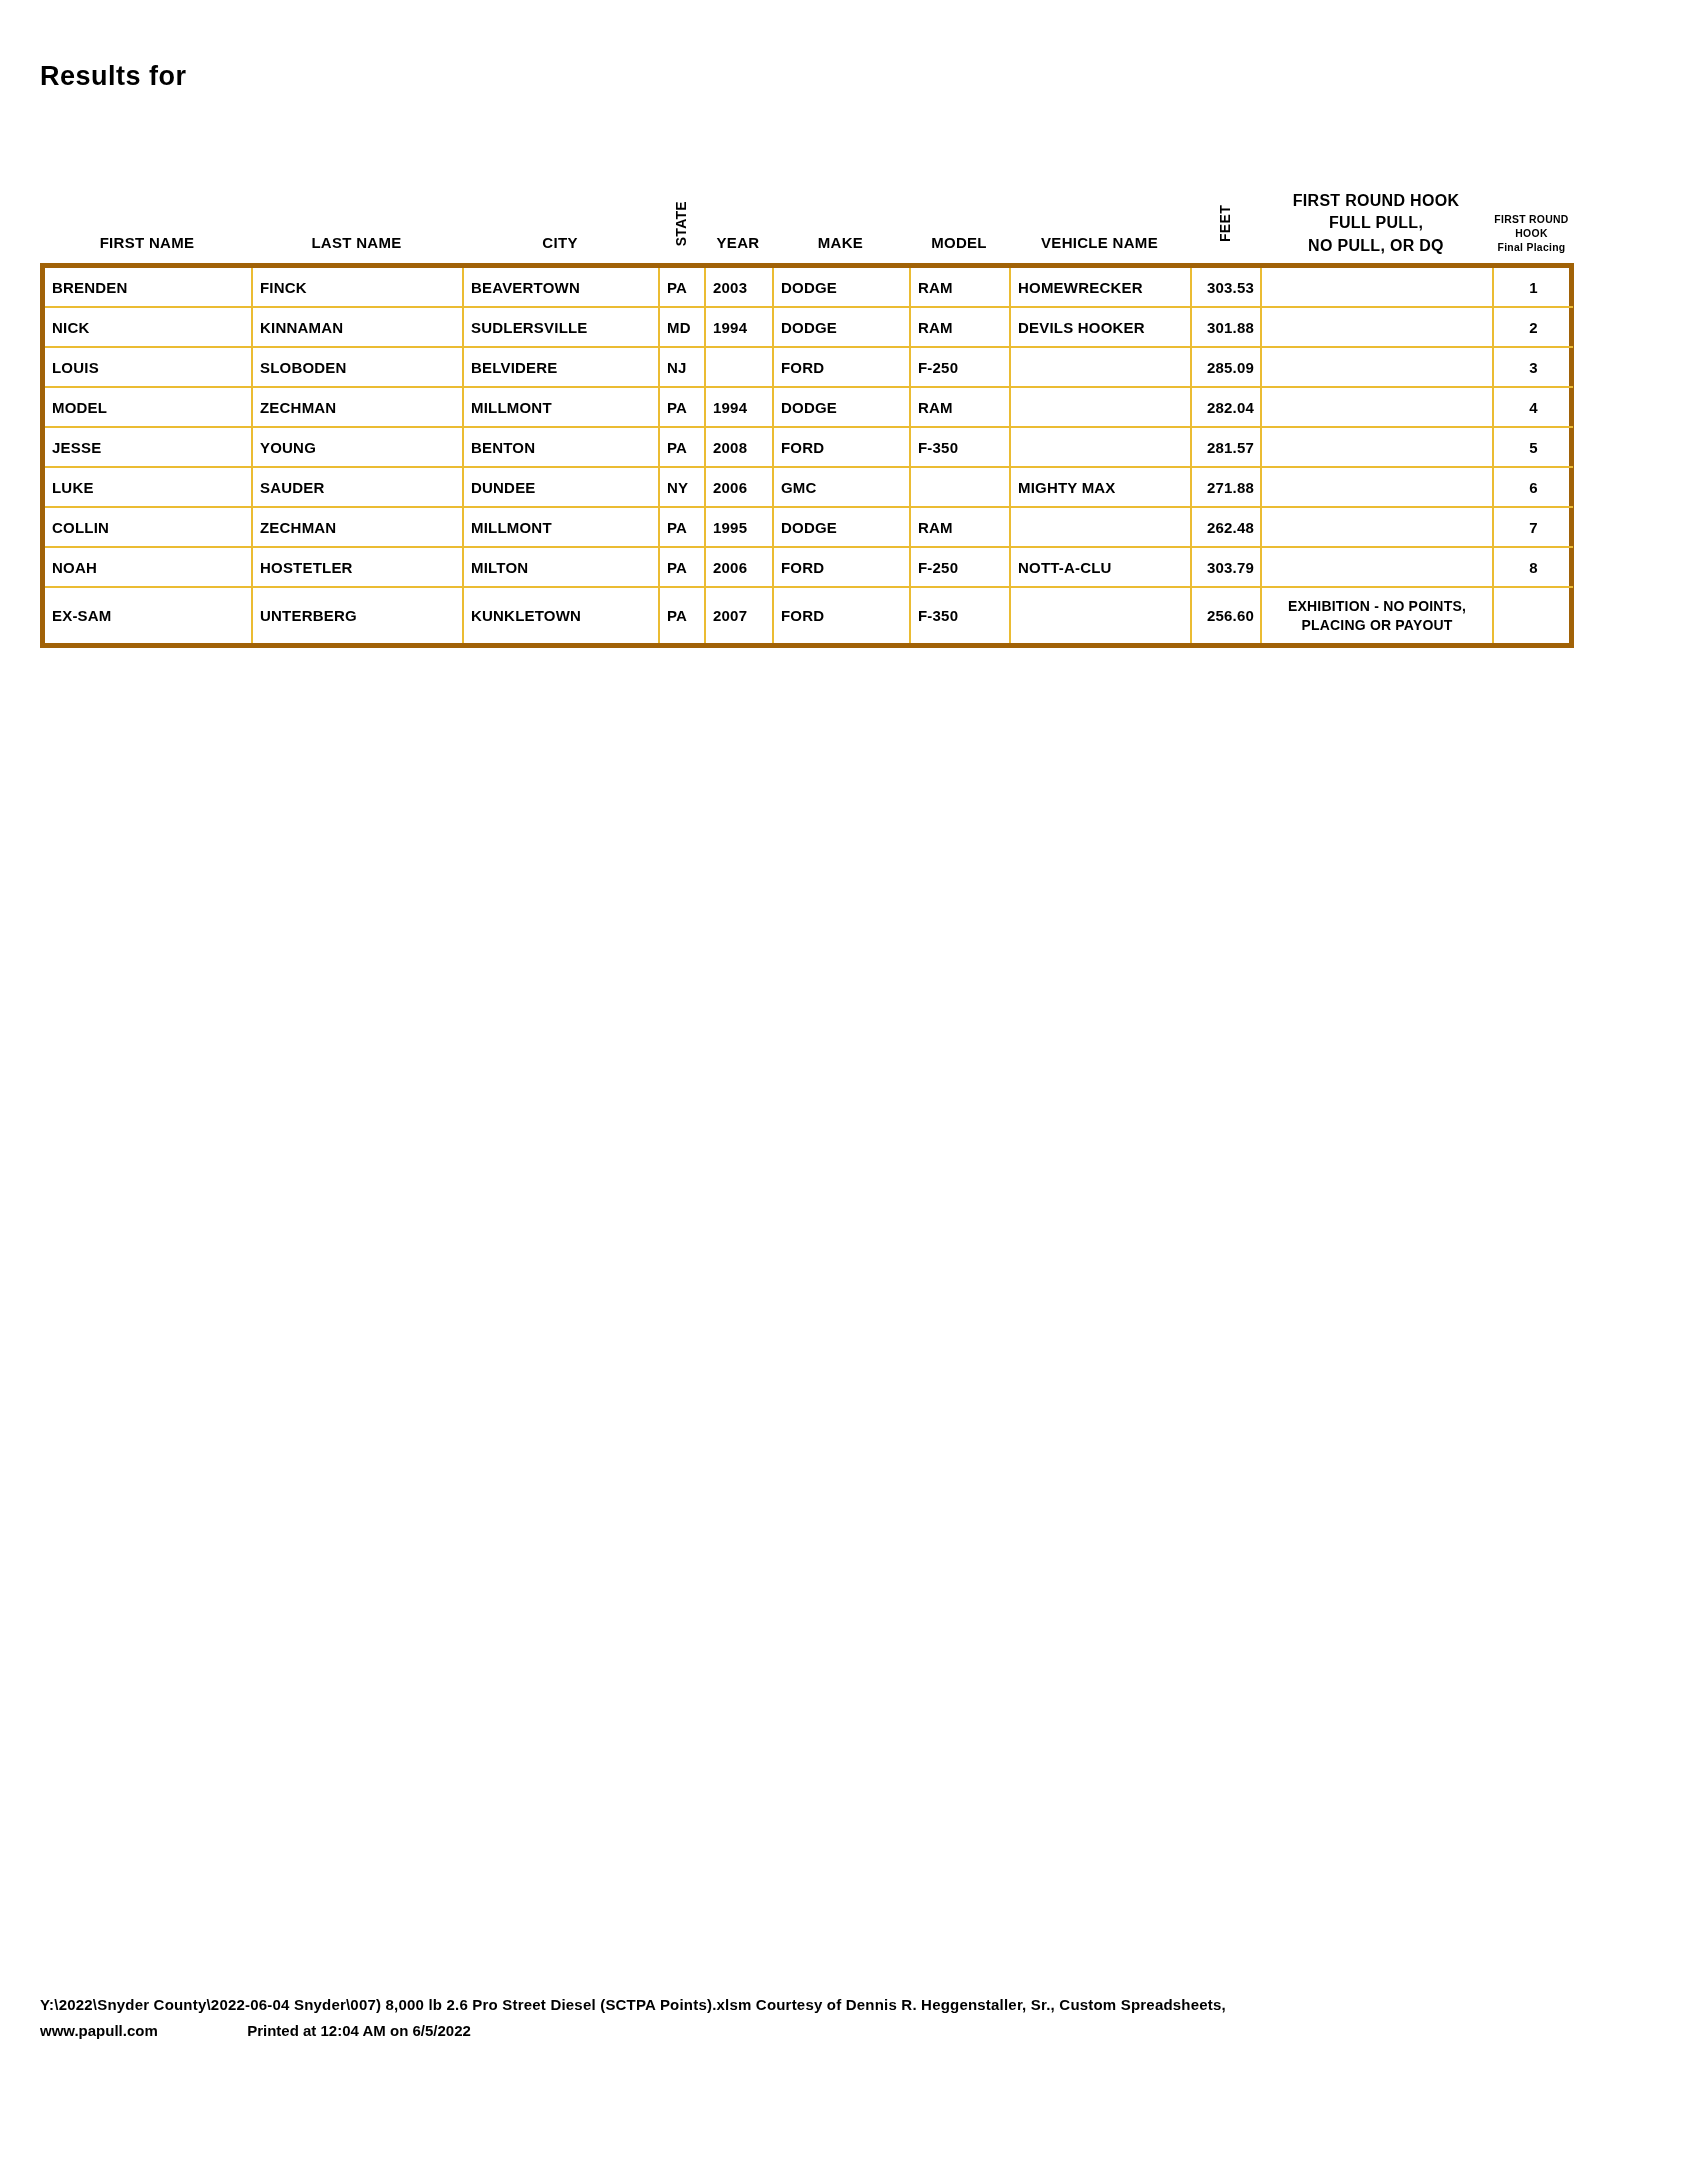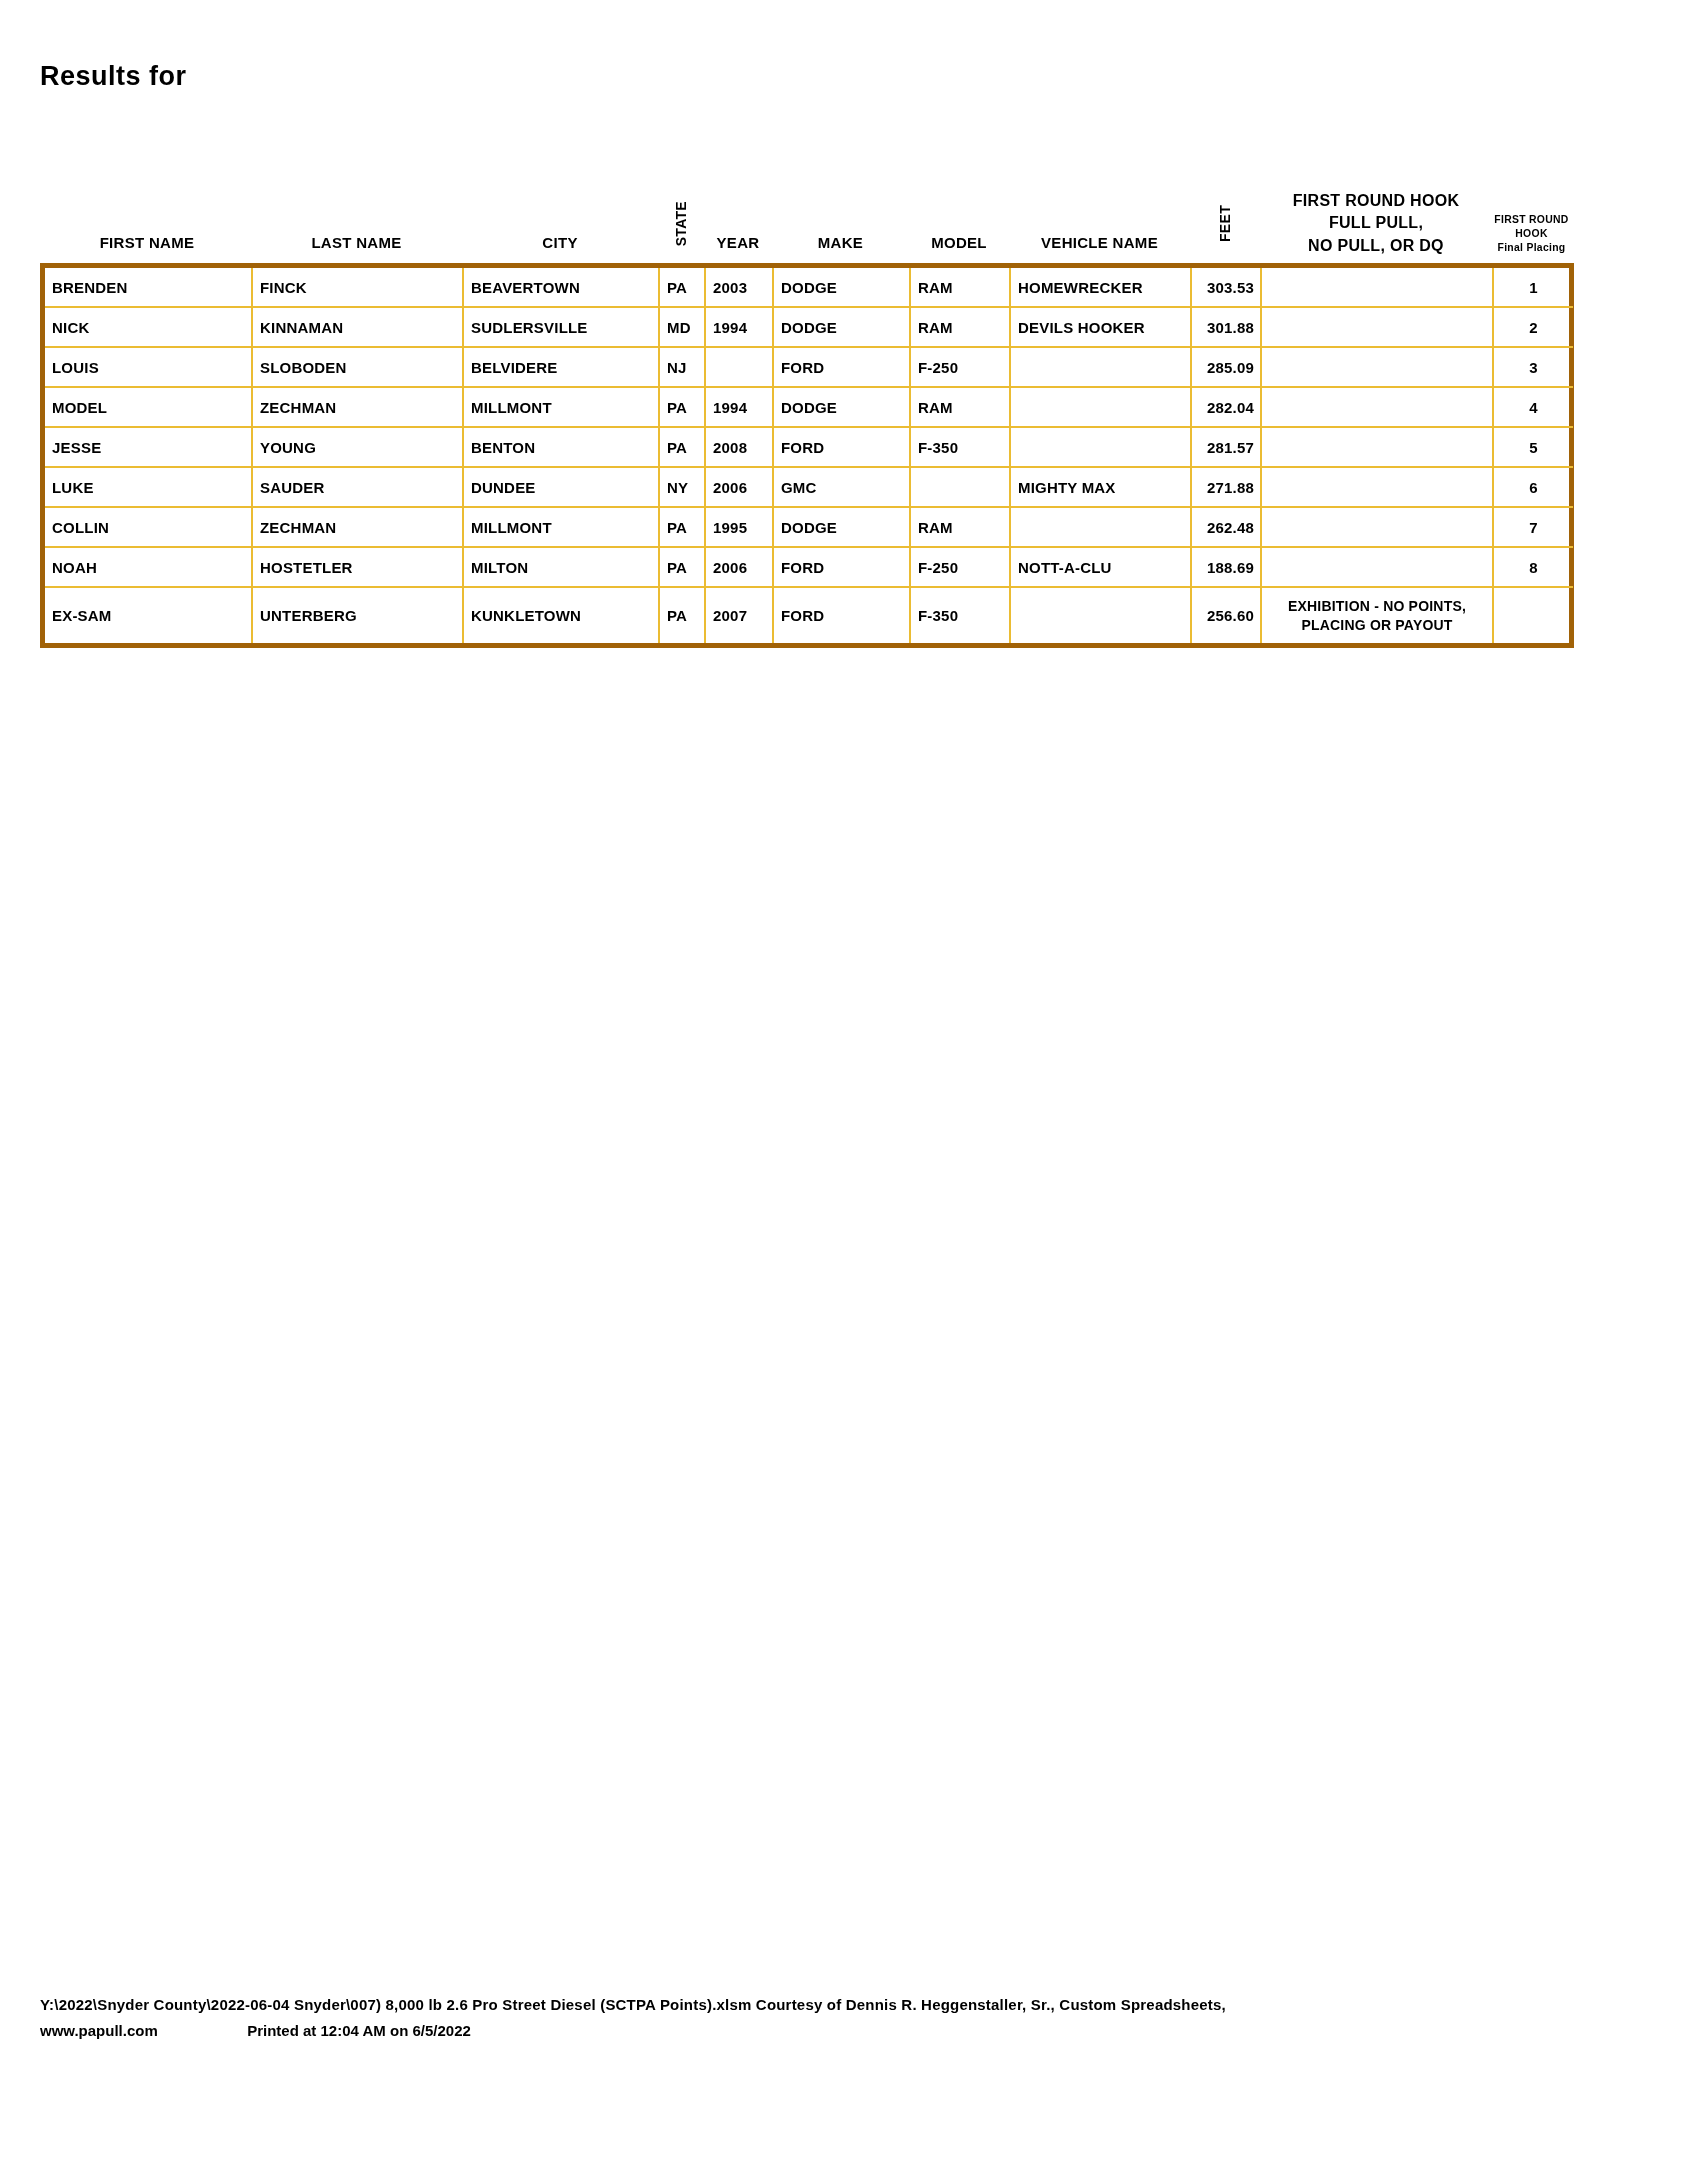--- a/index.html
+++ b/index.html
@@ -212,21 +212,21 @@
 
     <div class="row">
       <div class="cell c0">NOAH</div>
       <div class="cell c1">HOSTETLER</div>
       <div class="cell c2">MILTON</div>
       <div class="cell c3">PA</div>
       <div class="cell c4">2006</div>
       <div class="cell c5">FORD</div>
       <div class="cell c6">F-250</div>
       <div class="cell c7">NOTT-A-CLU</div>
-      <div class="cell c8 feet">188.69</div>
+      <div class="cell c8 feet">303.79</div>
       <div class="cell c9 hook"></div>
       <div class="cell c10 placing">8</div>
     </div>
 
     <div class="row">
       <div class="cell c0">EX-SAM</div>
       <div class="cell c1">UNTERBERG</div>
       <div class="cell c2">KUNKLETOWN</div>
       <div class="cell c3">PA</div>
       <div class="cell c4">2007</div>

